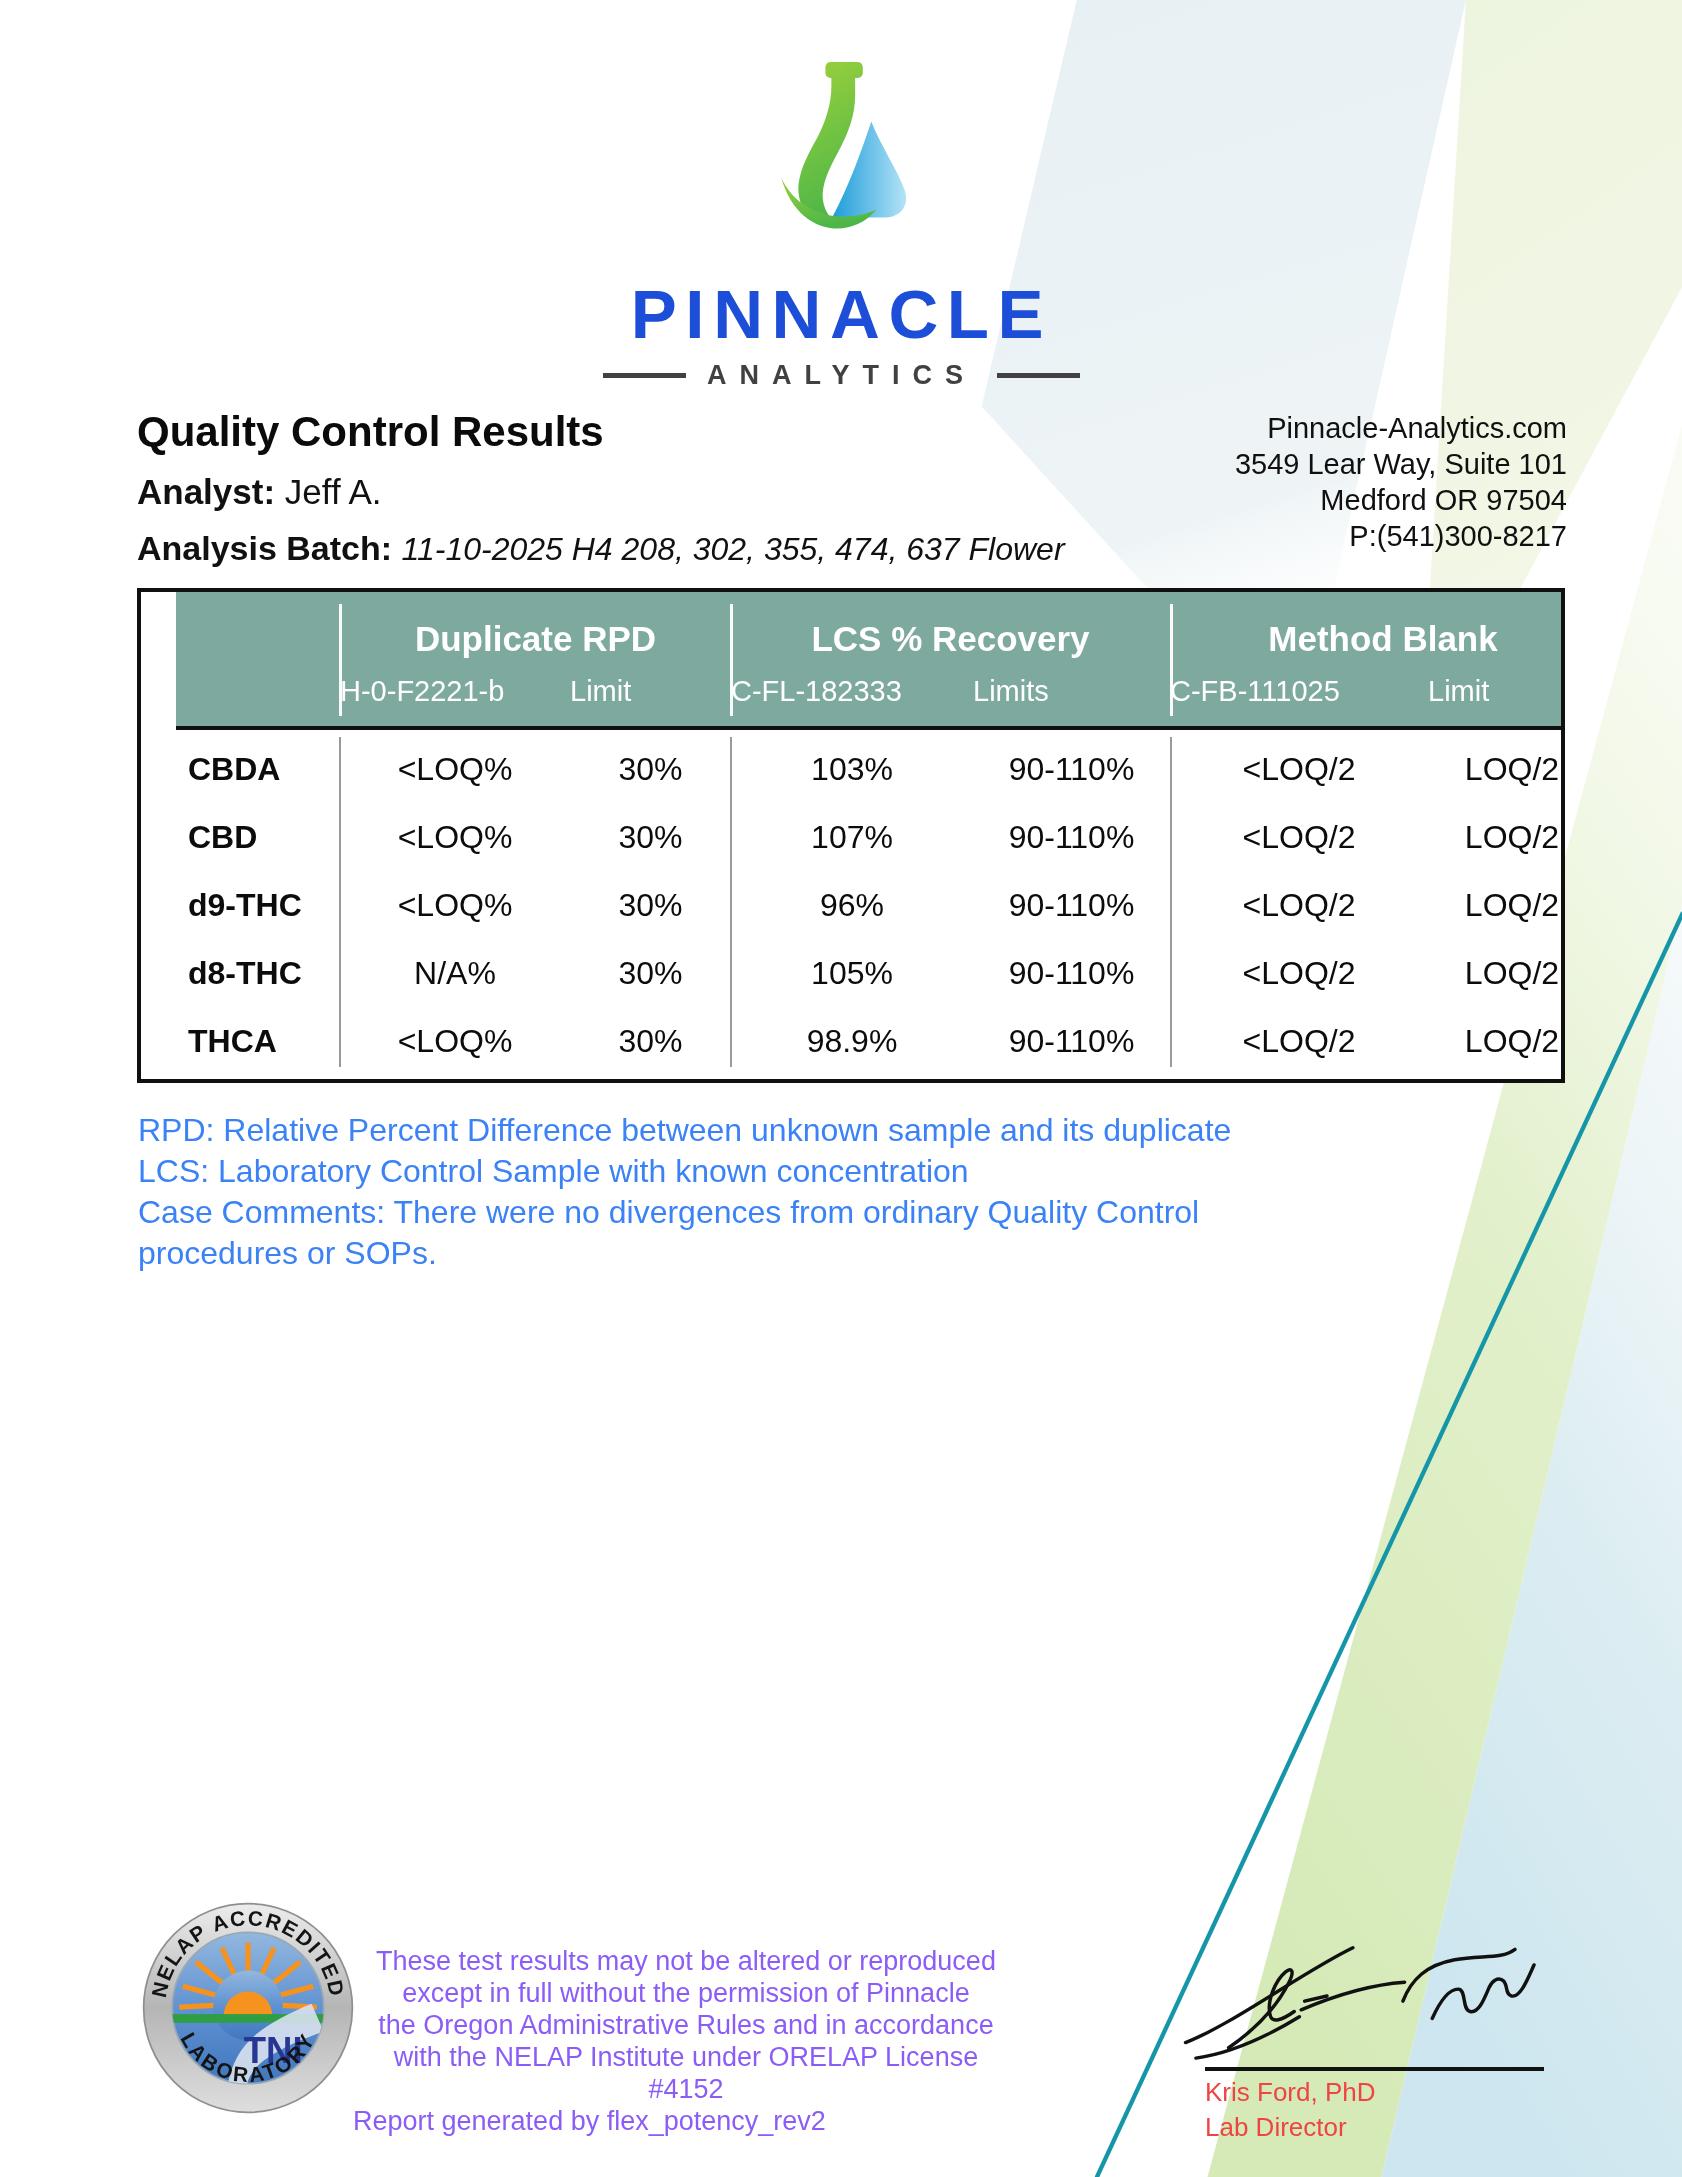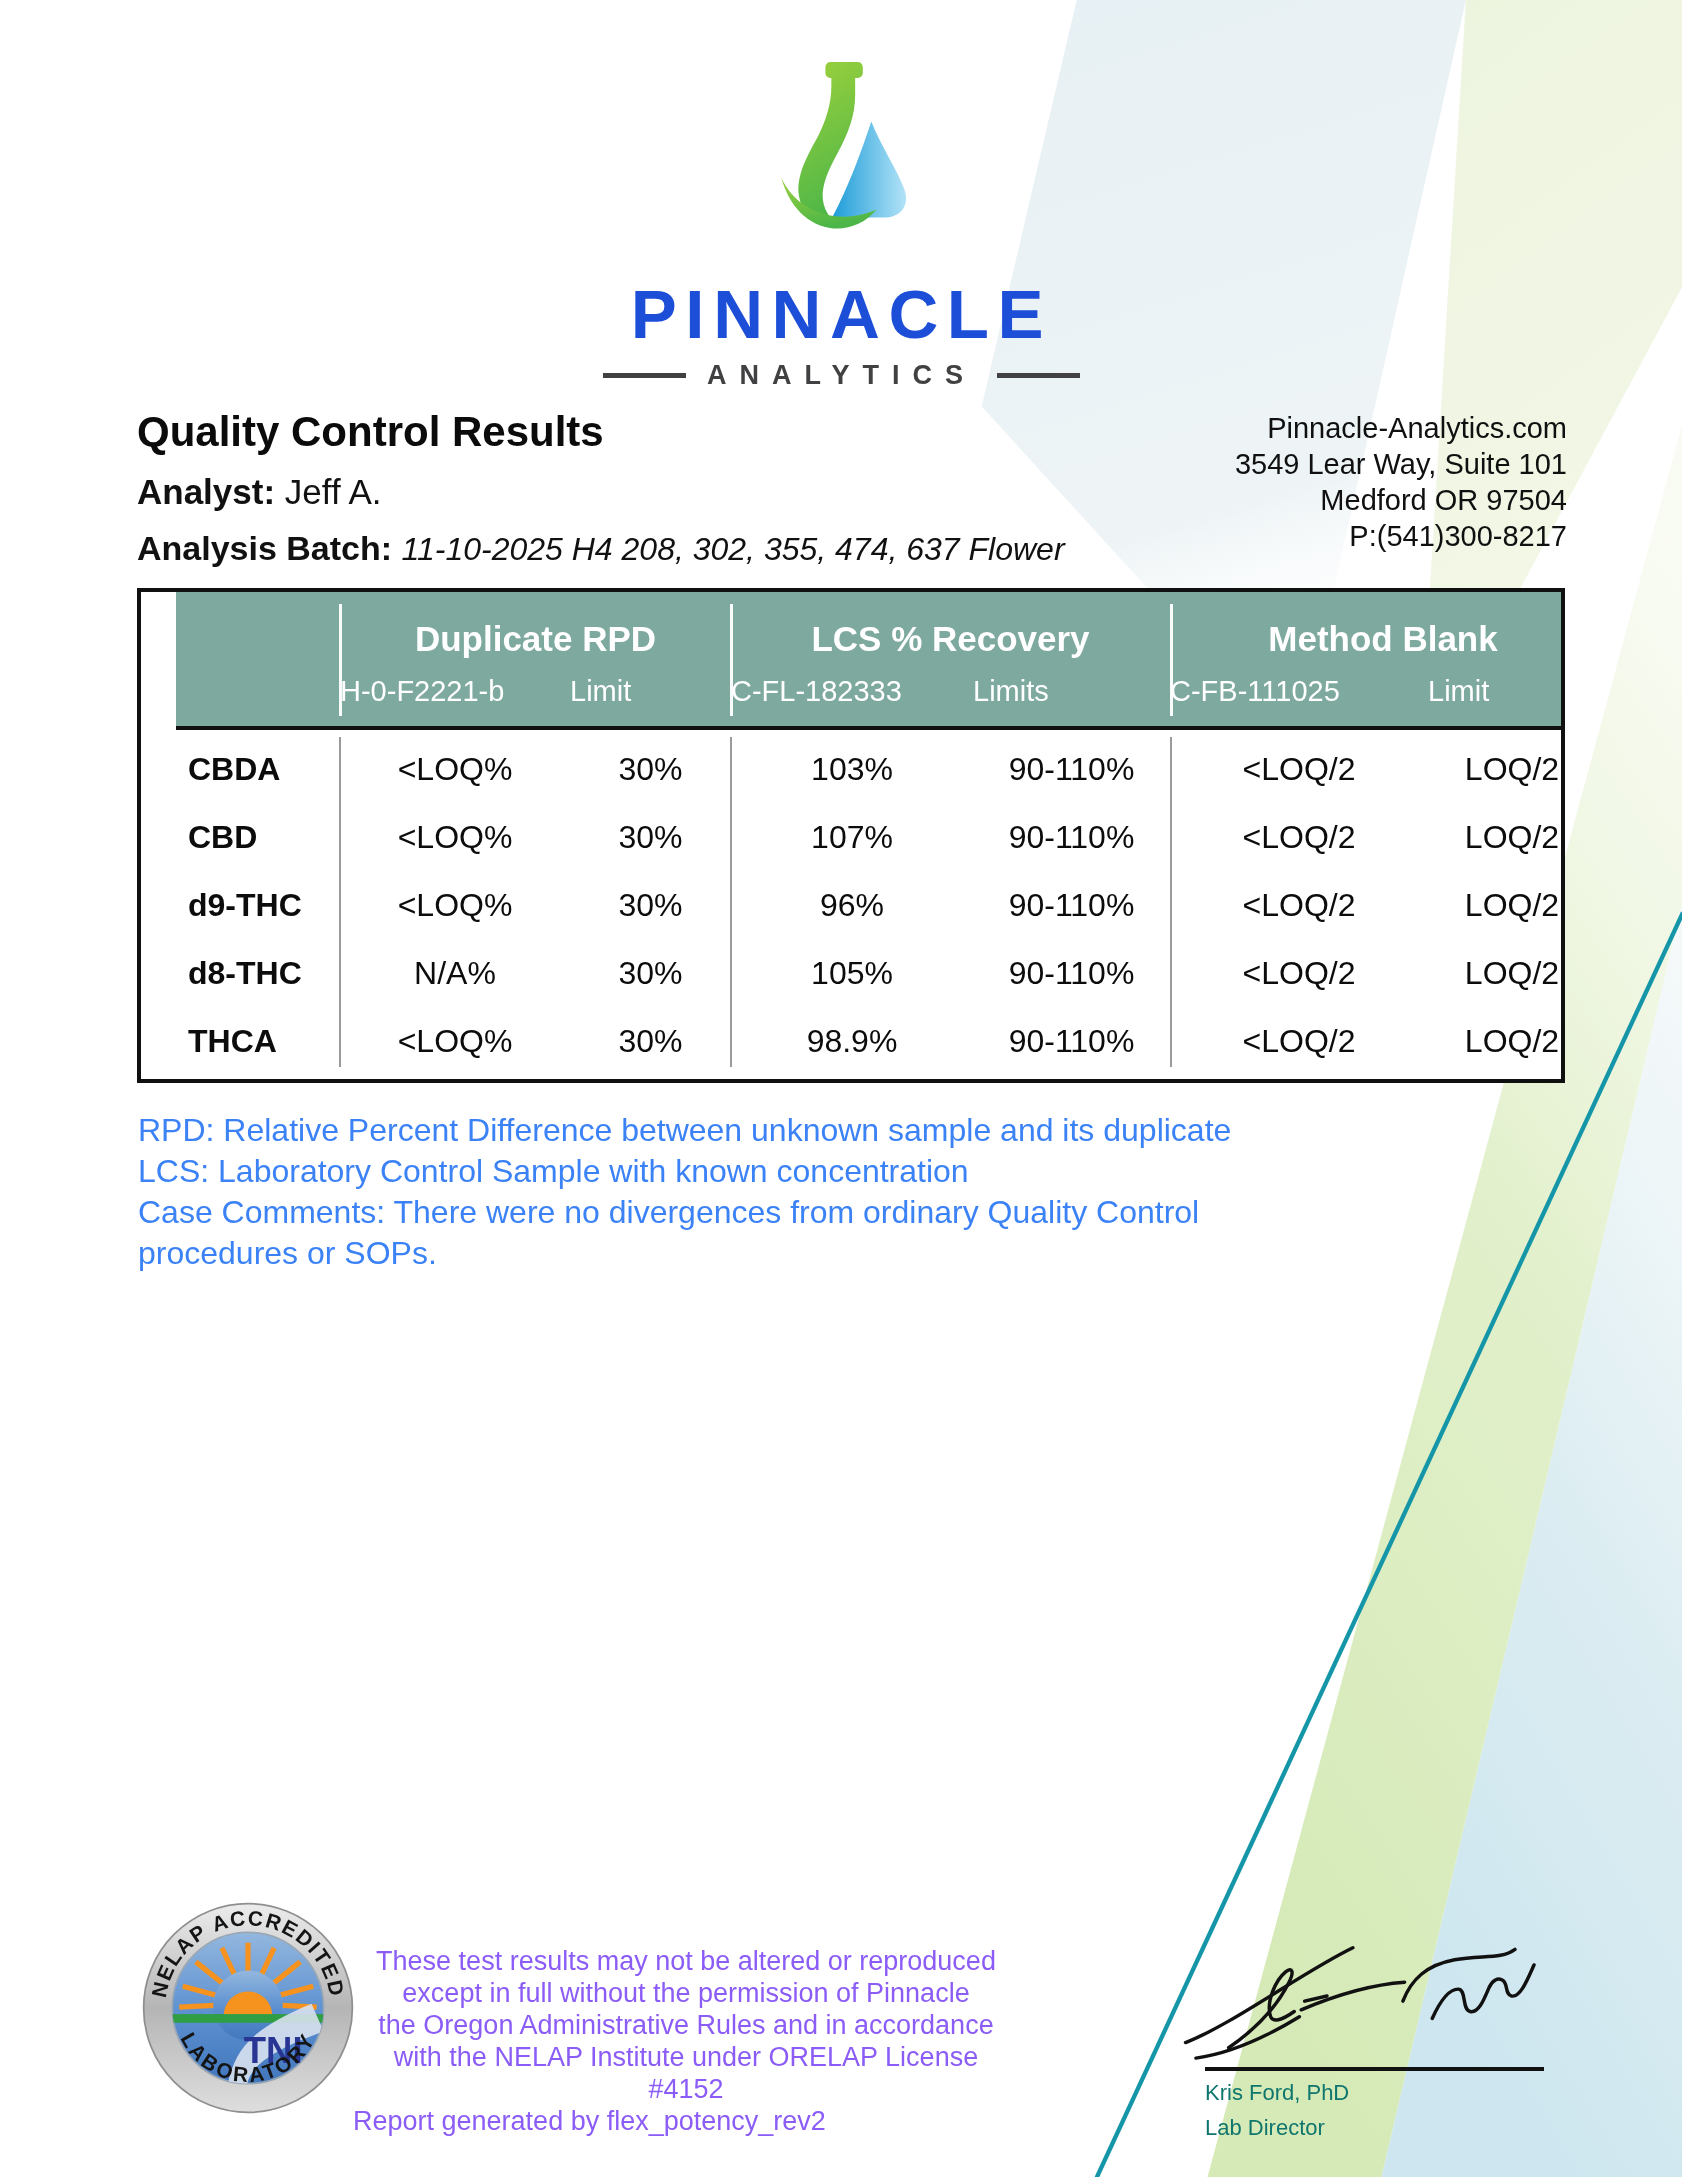--- a/index.html
+++ b/index.html
@@ -55,21 +55,21 @@
 
   
   .notes{left:138px; top:1110px; width:1384px; font-size:32px; line-height:41px; color:#3b82f6;}
 
   
   .seal{left:141px; top:1901px; width:214px; height:214px;}
   .disclaimer{left:353px; top:1933px; width:666px; font-size:27px; line-height:32px; color:#8b5cf6; text-align:center;margin-top:12px;}
   .report-line{text-align:left;}
   .signature-svg{left:1173px; top:1927px; width:377px; height:138px;}
   .sig-underline{left:1205px; top:2067px; width:339px; height:3.5px; background:#111;}
-  .sig-name{left:1205px; top:2075px; font-size:22px; line-height:35px; color:#0f766e;}
+  .sig-name{left:1205px; top:2075px; font-size:26px; line-height:35px; color:#ef4444;}
 </style>
 </head>
 <body>
 
 <div class="page">
 
   <svg class="bg" viewBox="0 0 1946 2518" preserveAspectRatio="none" aria-hidden="true">
     <defs>
       <linearGradient id="gTopBlue" x1="0" y1="0" x2="0.2" y2="1">
         <stop offset="0" stop-color="#e7f0f4"></stop>

